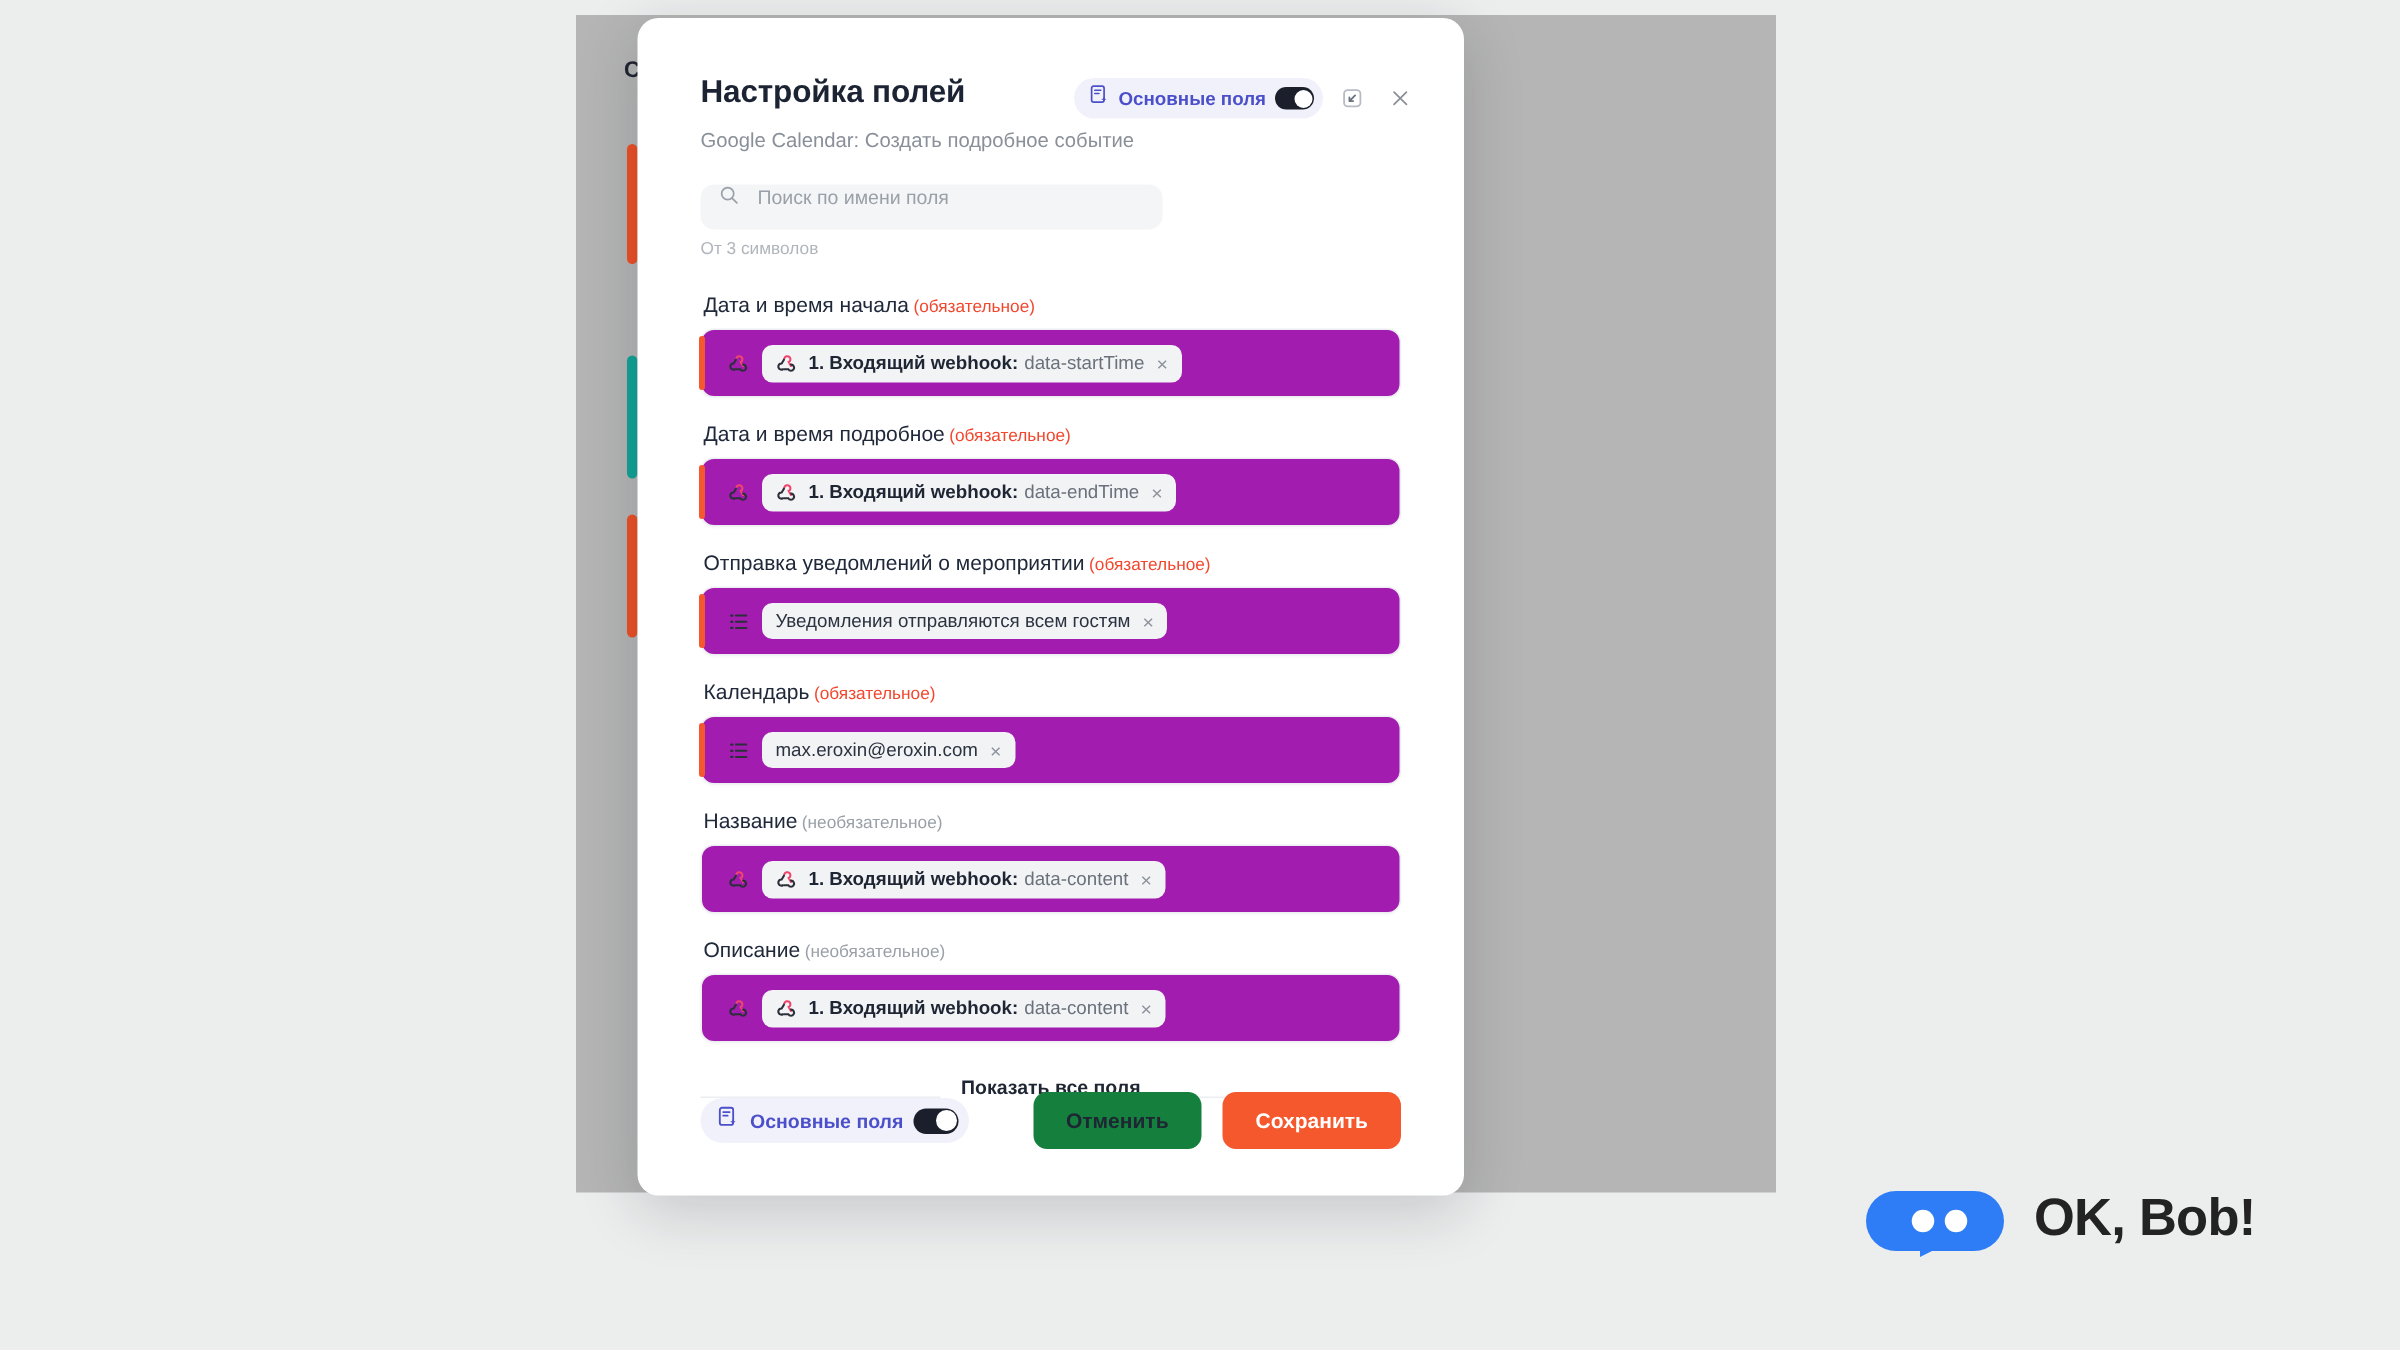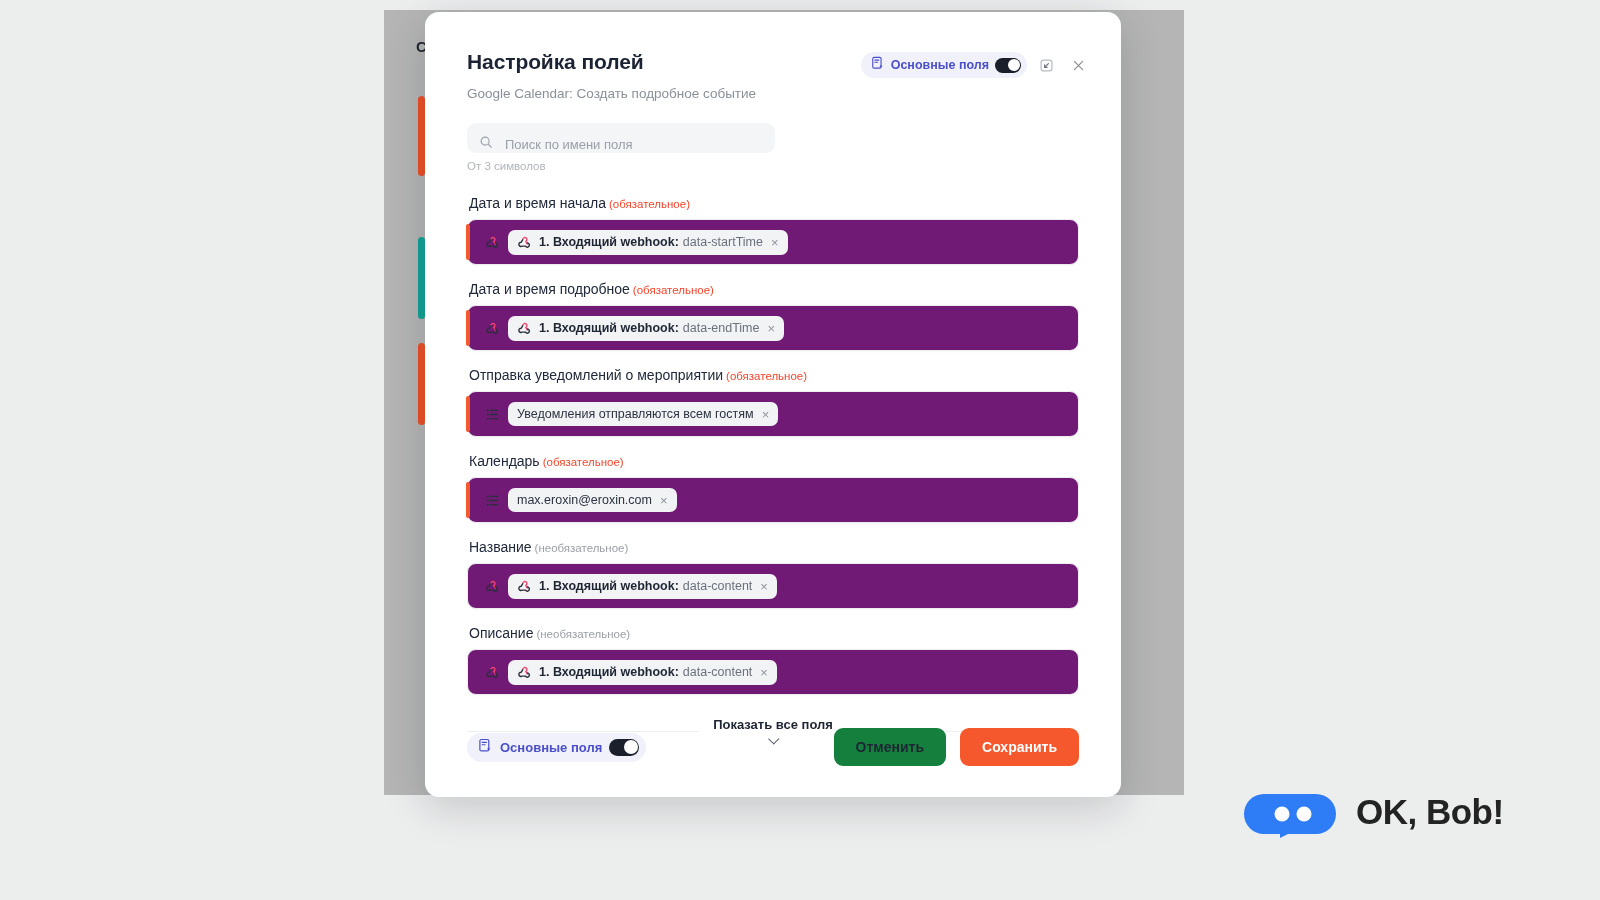--- a/index.html
+++ b/index.html
@@ -36,21 +36,21 @@
     border-radius:4px;
   }
   .bg-bar.b1{ top:86px;  height:80px;  background:#ec4f26; }
   .bg-bar.b2{ top:227px; height:82px;  background:#12a396; }
   .bg-bar.b3{ top:333px; height:82px;  background:#ec4f26; }
 
   
   .modal{
     position:absolute;
     left:425px; top:12px;
-    width:696px; height:785px;
+    width:551px; height:785px;
     background:#ffffff;
     border-radius:14px;
     box-shadow:0 10px 40px rgba(20,25,40,.18);
     overflow:hidden;
   }
   .modal-inner{
     position:relative;
     width:100%;height:100%;
   }
 
@@ -113,21 +113,21 @@
     width:26px;height:26px;
     display:flex;align-items:center;justify-content:center;
     cursor:pointer;
     color:#b4b9c2;
   }
 
   
   .search-wrap{ padding:0 42px; margin-top:22px; }
   .search-box{
     display:flex;
-    align-items:flex-end;
+    align-items:flex-start;
     gap:10px;
     height:30px;
     background:#f4f5f7;
     border-radius:9px;
     padding:0 12px;
     width:284px;
   }
   .search-box input{
     border:none;background:transparent;outline:none;
     font-family:inherit;
@@ -159,21 +159,21 @@
     margin-left:3px;
   }
   .field-label .opt{
     font-size:11.5px;
     color:#9aa0a8;
     margin-left:3px;
   }
 
   .field-row{
     position:relative;
-    background:#701a75;
+    background:#a21caf;
     border:1px solid #eceef1;
     border-radius:9px;
     height:44px;
     display:flex;
     align-items:center;
     padding-left:14px;
     box-shadow:0 1px 2px rgba(20,25,40,.035);
   }
   .field-row.required:before{
     content:"";

